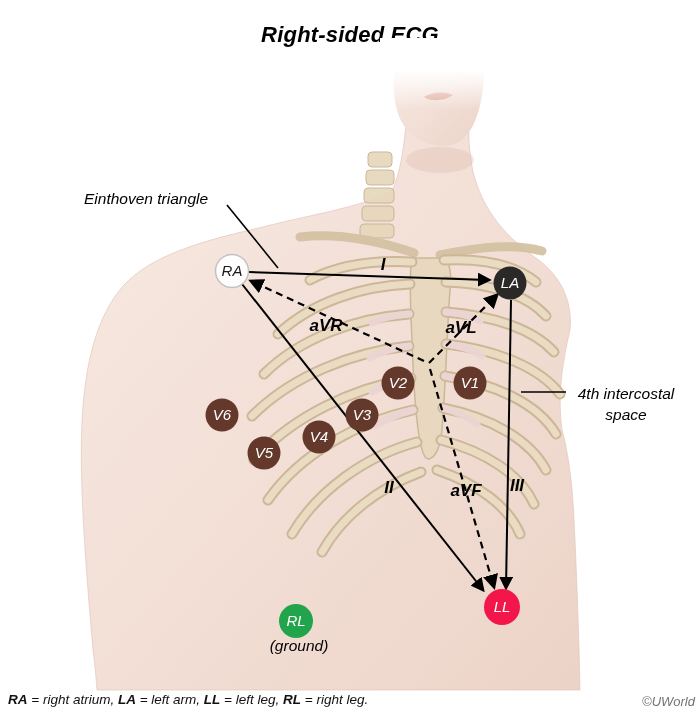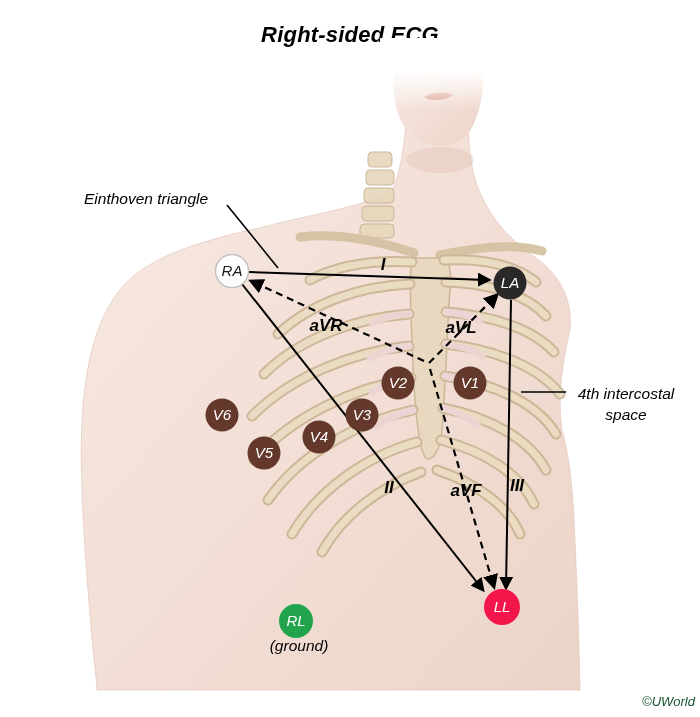--- a/index.html
+++ b/index.html
@@ -3,21 +3,21 @@
 <meta charset="utf-8">
 <style>
   html,body{margin:0;padding:0;background:#fff;}
   .stage{position:relative;width:700px;height:717px;background:#fff;overflow:hidden;
          font-family:"Liberation Sans",sans-serif;color:#000;font-style:italic;}
   .title{position:absolute;top:22px;left:0;width:100%;text-align:center;
          font-size:22px;font-weight:bold;letter-spacing:.2px;}
   .figure-svg{position:absolute;top:0;left:0;}
   .legend{position:absolute;top:692px;left:8px;font-size:13.5px;color:#111;}
   .legend b{font-weight:bold;}
-  .copyright{position:absolute;top:694px;right:5px;font-size:13px;color:#14532d;}
+  .copyright{position:absolute;top:694px;right:5px;font-size:13px;color:#737373;}
   svg text{font-family:"Liberation Sans",sans-serif;}
   .ann{font-size:15.5px;fill:#000;}
   .leadlbl{font-size:17px;font-weight:bold;fill:#000;}
   .elec{font-size:15px;fill:#fff;}
   .elec.dark{fill:#1a1a1a;}
 </style>
 </head>
 <body>
 
 <div class="stage">
@@ -196,16 +196,17 @@
         <circle cx="502" cy="607" r="18" fill="#f3164a"></circle>
         <text class="elec" x="502" y="612">LL</text>
       </g>
       <g>
         <circle cx="296" cy="621" r="17" fill="#21a44b"></circle>
         <text class="elec" x="296" y="626">RL</text>
       </g>
     </g>
   </svg>
 
+  <div class="legend"><span><b>RA</b><span> = right atrium, </span></span><span><b>LA</b><span> = left arm, </span></span><span><b>LL</b><span> = left leg, </span></span><span><b>RL</b><span> = right leg.</span></span></div>
 
   <div class="copyright">©UWorld</div>
 
 </div>
 
 </body></html>

